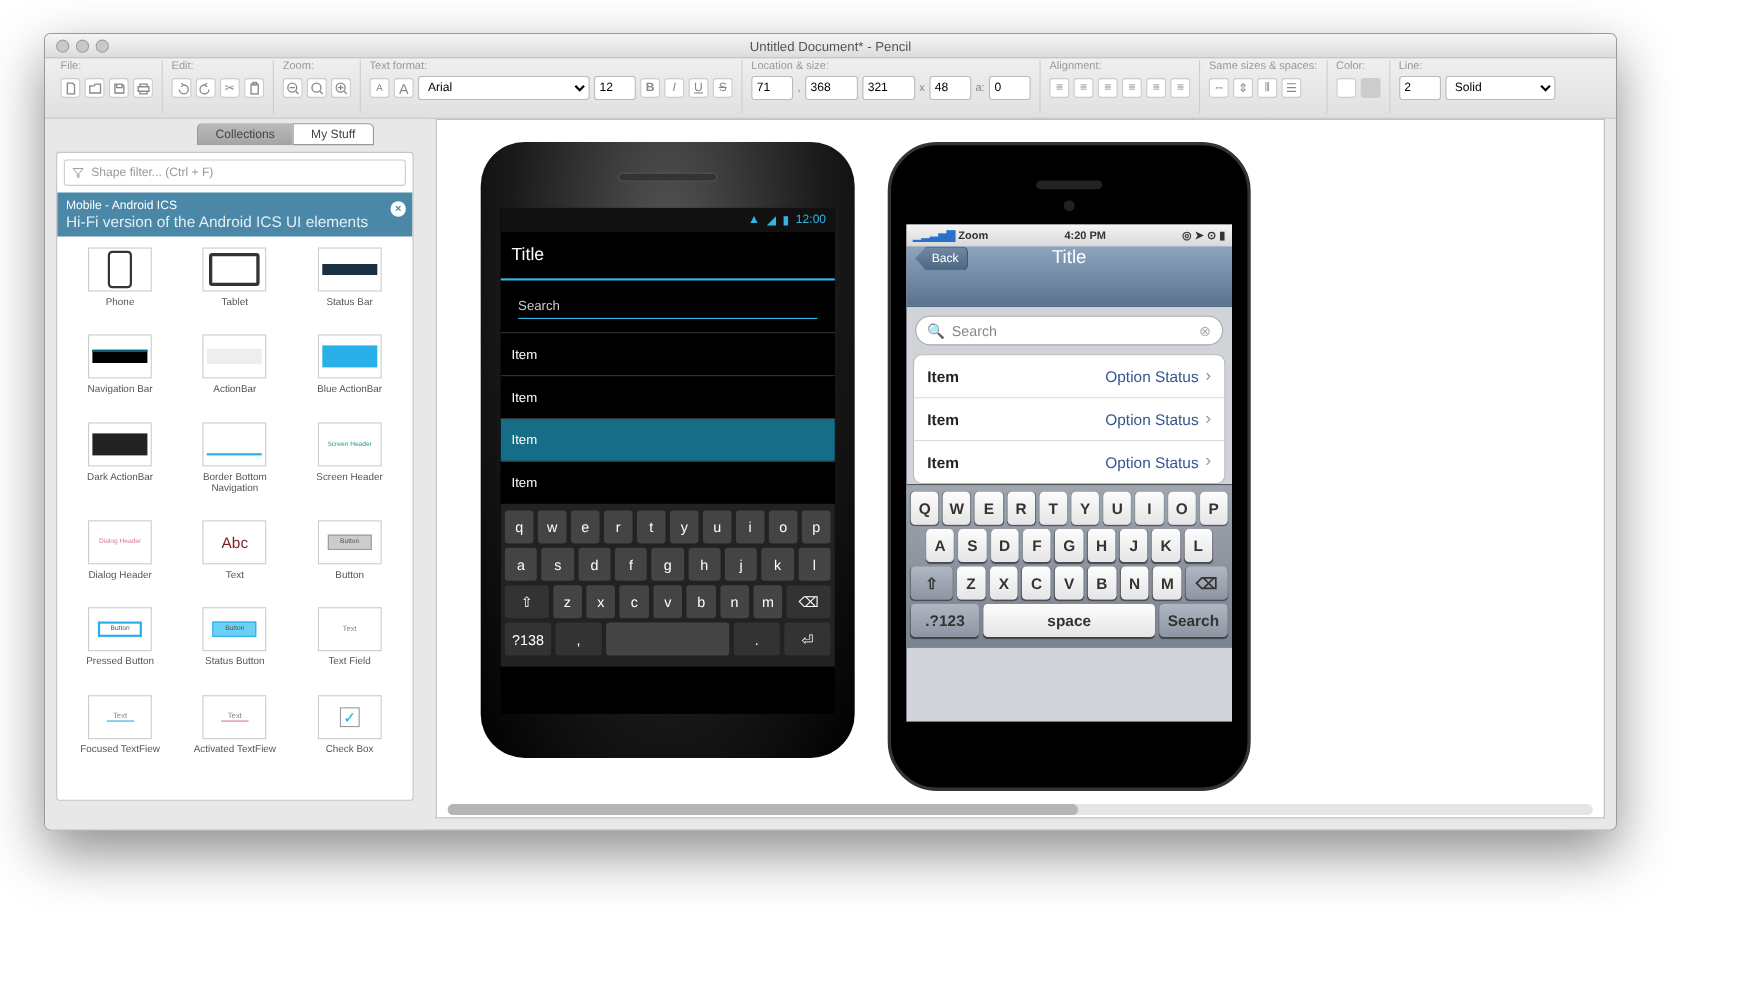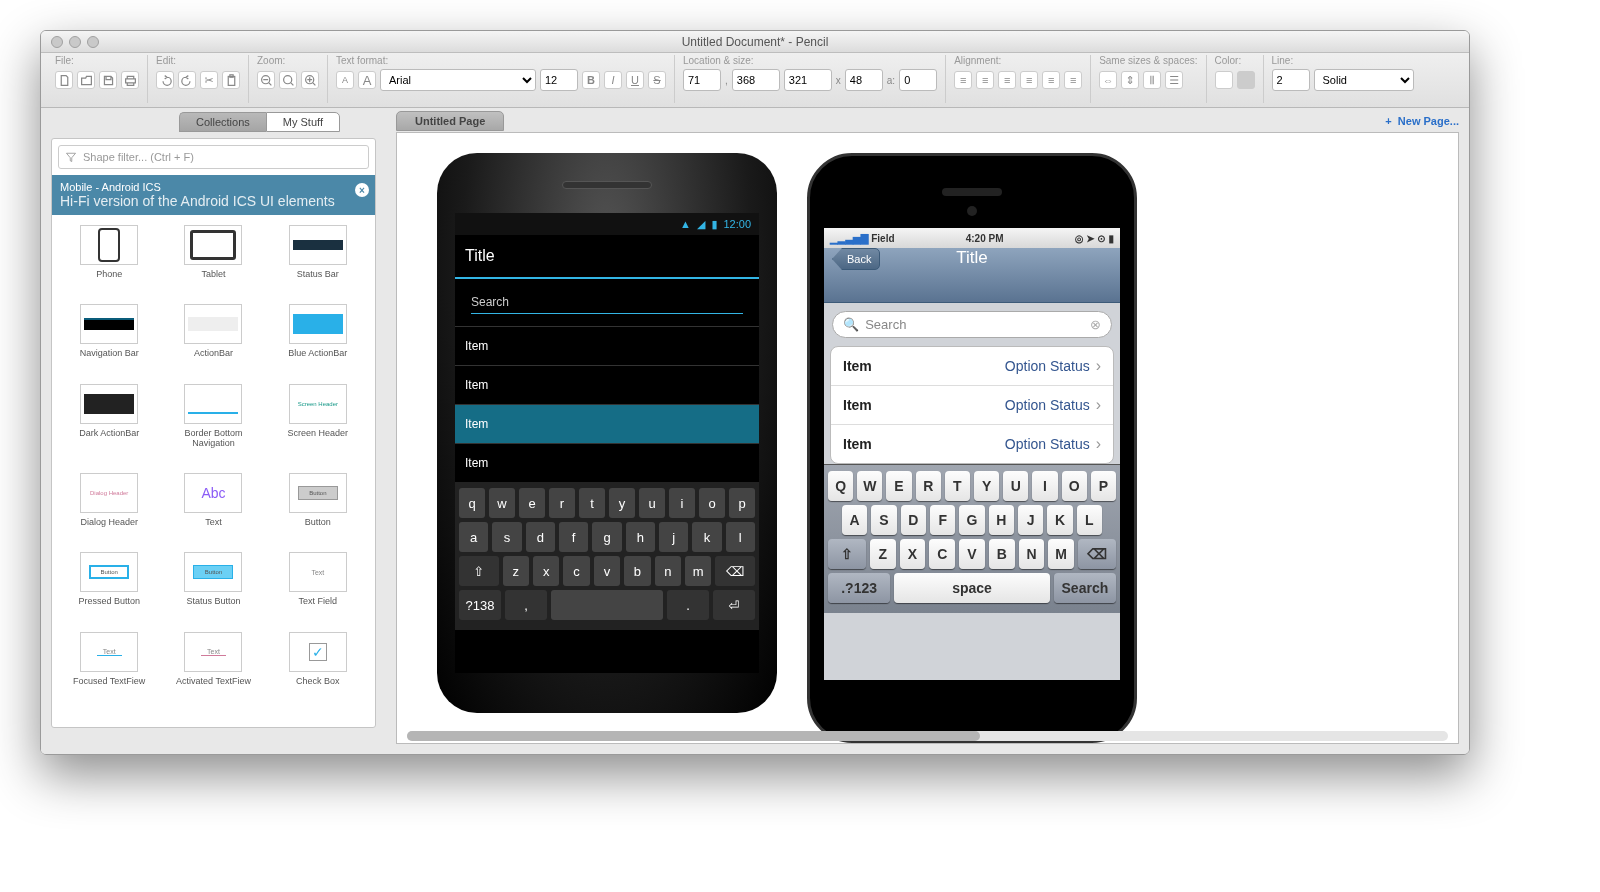--- a/index.html
+++ b/index.html
@@ -313,21 +313,21 @@
                 <div>Screen Header</div>
               </div>
               <div class="shape">
                 <div class="thumb">
                   <div style="font-size:6px;color:#d07a9a;">Dialog Header</div>
                 </div>
                 <div>Dialog Header</div>
               </div>
               <div class="shape">
                 <div class="thumb">
-                  <div style="font-size:14px;color:#8b5cf6;">Abc</div>
+                  <div style="font-size:14px;color:#7f1d1d;">Abc</div>
                 </div>
                 <div>Text</div>
               </div>
               <div class="shape">
                 <div class="thumb">
                   <div style="width:40px;height:14px;background:#ccc;border:1px solid #999;font-size:6px;display:flex;align-items:center;justify-content:center;">Button</div>
                 </div>
                 <div>Button</div>
               </div>
               <div class="shape">
@@ -364,24 +364,20 @@
                 <div class="thumb">
                   <div style="width:18px;height:18px;border:1px solid #999;color:#29b0e8;font-size:14px;">✓</div>
                 </div>
                 <div>Check Box</div>
               </div>
             </div>
       </div>
     </div>
 
     <div class="canvas-area">
-      <div class="doctabs">
-        <div class="doctab">Untitled Page</div>
-        <div class="newpage">+ &nbsp;<span>New Page...</span></div>
-      </div>
       <div class="canvas">
         <div class="canvas-inner">
 
           <div class="phone android">
             <div class="and-ear"></div>
             <div class="and-screen">
               <div class="and-status">
                 <span>▲</span>
                     <span>◢</span>
                     <span>▮</span>
@@ -441,21 +437,21 @@
                 </div>
               </div>
             </div>
           </div>
 
           <div class="phone iphone">
             <div class="ip-ear"></div>
             <div class="ip-cam"></div>
             <div class="ip-screen">
               <div class="ip-status">
-                <span><span style="color:#2a6fc9;">▁▂▃▅▇</span> <span>Field</span></span>
+                <span><span style="color:#2a6fc9;">▁▂▃▅▇</span> <span>Zoom</span></span>
                 <span>4:20 PM</span>
                 <span>◎ ➤ ⊙ ▮</span>
               </div>
               <div class="ip-nav">
                 <div class="ip-back">Back</div>
                 <span>Title</span>
               </div>
               <div class="ip-search">
                     <div class="fld">
                 <span style="display:flex;gap:6px;align-items:center;">

